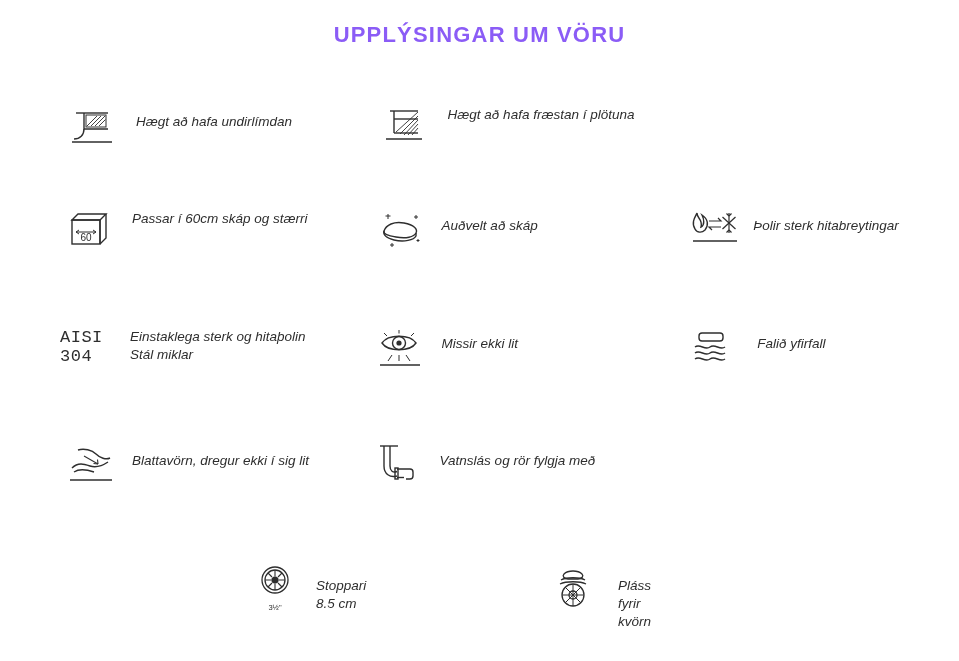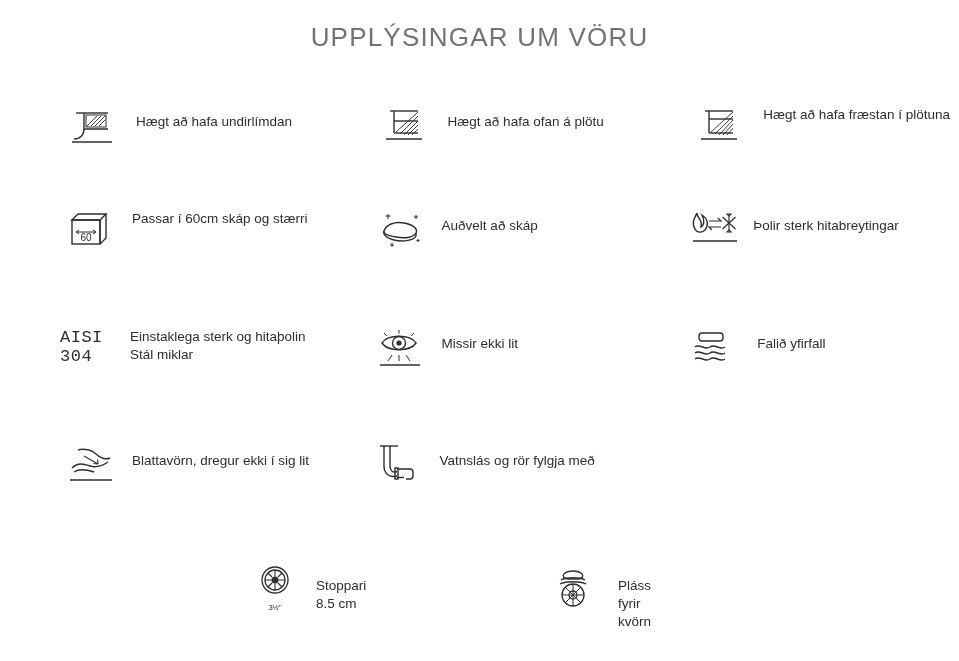--- a/index.html
+++ b/index.html
@@ -10,24 +10,24 @@
     width: 959px;
     height: 661px;
     background: #ffffff;
     font-family: "Liberation Sans", sans-serif;
     color: #2b2b2b;
     overflow: hidden;
     position: relative;
   }
   .page-title {
     text-align: center;
-    font-size: 26px;
+    font-size: 22px;
     letter-spacing: 1.2px;
-    color: #737373;
-    font-weight: 400;
+    color: #8b5cf6;
+    font-weight: 700;
     margin: 22px 0 0 0;
     padding: 0;
   }
   .grid {
     position: absolute;
     top: 96px;
     left: 0;
     width: 959px;
   }
   .row {
@@ -57,20 +57,21 @@
     align-items: center;
     justify-content: flex-start;
   }
   .label {
     font-size: 13.5px;
     line-height: 18px;
     color: #2e2e2e;
     padding-top: 17px;
     max-width: 200px;
     white-space: pre-line;
+    font-style: italic;
   }
   .label.two-line { padding-top: 10px; }
   .r1 .cell { padding-left: 66px; }
   .r1 .cell:nth-child(2) { padding-left: 58px; }
   .r1 .cell:nth-child(3) { padding-left: 54px; }
   .r2 .cell { padding-left: 62px; }
   .r2 .cell:nth-child(2) { padding-left: 52px; }
   .r2 .cell:nth-child(3) { padding-left: 44px; }
   .r3 .cell { padding-left: 60px; }
   .r3 .cell:nth-child(2) { padding-left: 52px; }
@@ -129,35 +130,20 @@
             <rect x="20" y="16" width="20" height="12" fill="none" stroke="#2e2e2e" stroke-width="1"></rect>
             <path d="M21 27 L31 17 M25 27 L35 17 M29 27 L39 17 M33 27 L39.5 20.5" stroke-width="0.9"></path>
             <path d="M18 30 C18 36 14 40 8 40"></path>
             <path d="M6 43 H46"></path>
           </svg>
         </div>
         <div class="label">Hægt að hafa undirlímdan</div>
       </div>
     </div>
 
-    <div class="cell col3">
-      <div class="feature">
-        <div class="icon-box">
-          <svg width="52" height="52" viewBox="0 0 52 52" fill="none" stroke="#2e2e2e" stroke-width="1.4">
-            <path d="M12 12 H40"></path>
-            <path d="M16 12 V34"></path>
-            <path d="M16 22 H40"></path>
-            <path d="M18 33 L40 13 M22 35 L40 17 M26 36 L40 22 M30 36 L40 26 M34 36 L40 30" stroke-width="0.9"></path>
-            <path d="M16 34 H40"></path>
-            <path d="M8 40 H44"></path>
-          </svg>
-        </div>
-        <div class="label">Hægt að hafa ofan á plötu</div>
-      </div>
-    </div>
 
     <div class="cell col3">
       <div class="feature">
         <div class="icon-box">
           <svg width="52" height="52" viewBox="0 0 52 52" fill="none" stroke="#2e2e2e" stroke-width="1.4">
             <path d="M12 12 H40"></path>
             <path d="M16 12 V34"></path>
             <path d="M16 20 H40"></path>
             <path d="M18 33 L40 13 M22 35 L40 17 M26 36 L40 21 M30 36 L40 25 M34 36 L40 29" stroke-width="0.9"></path>
             <path d="M16 34 H40"></path>

